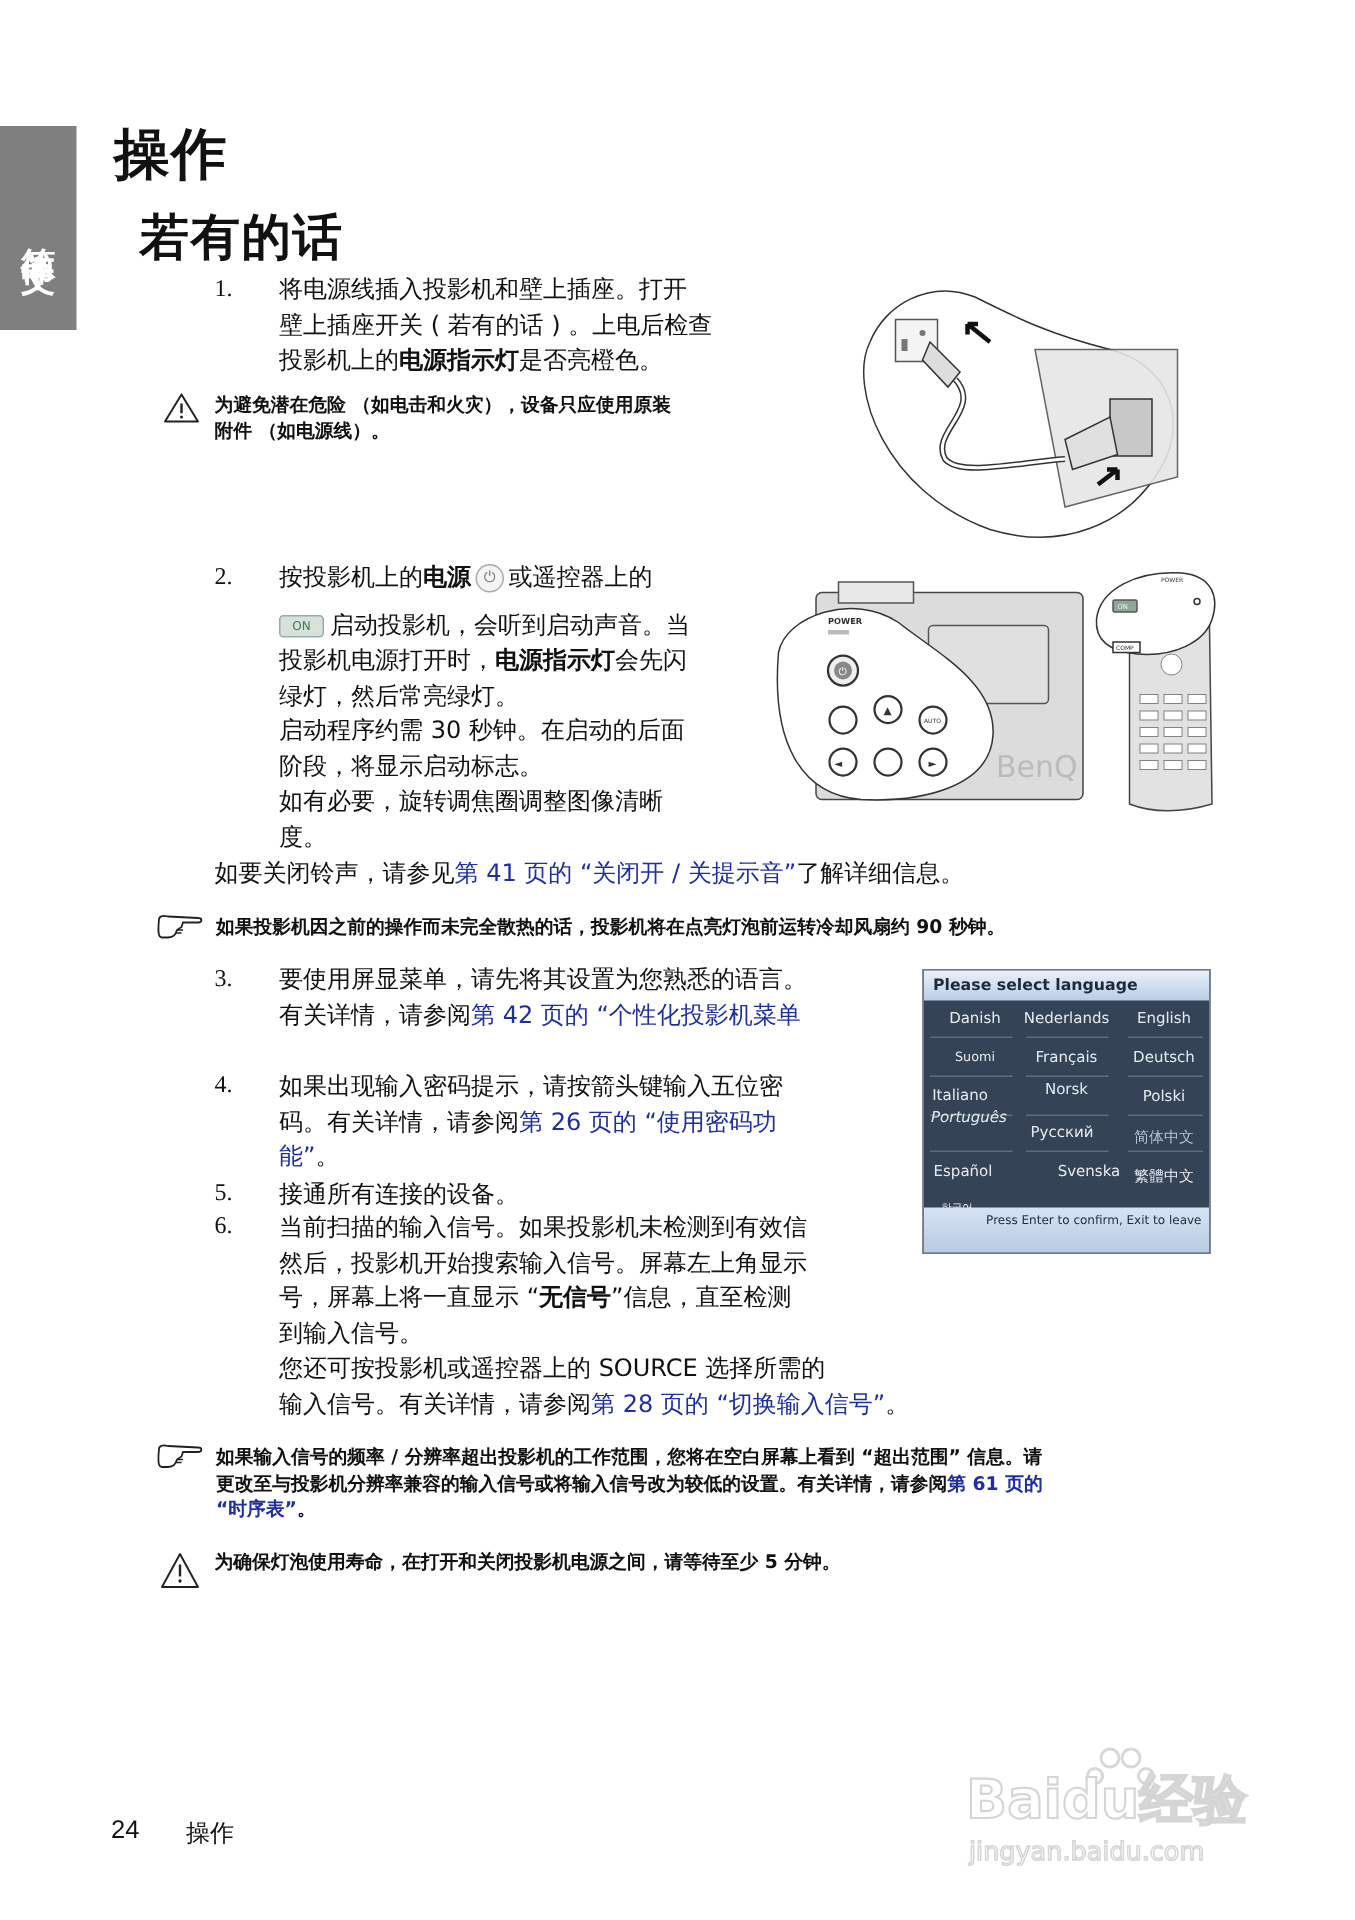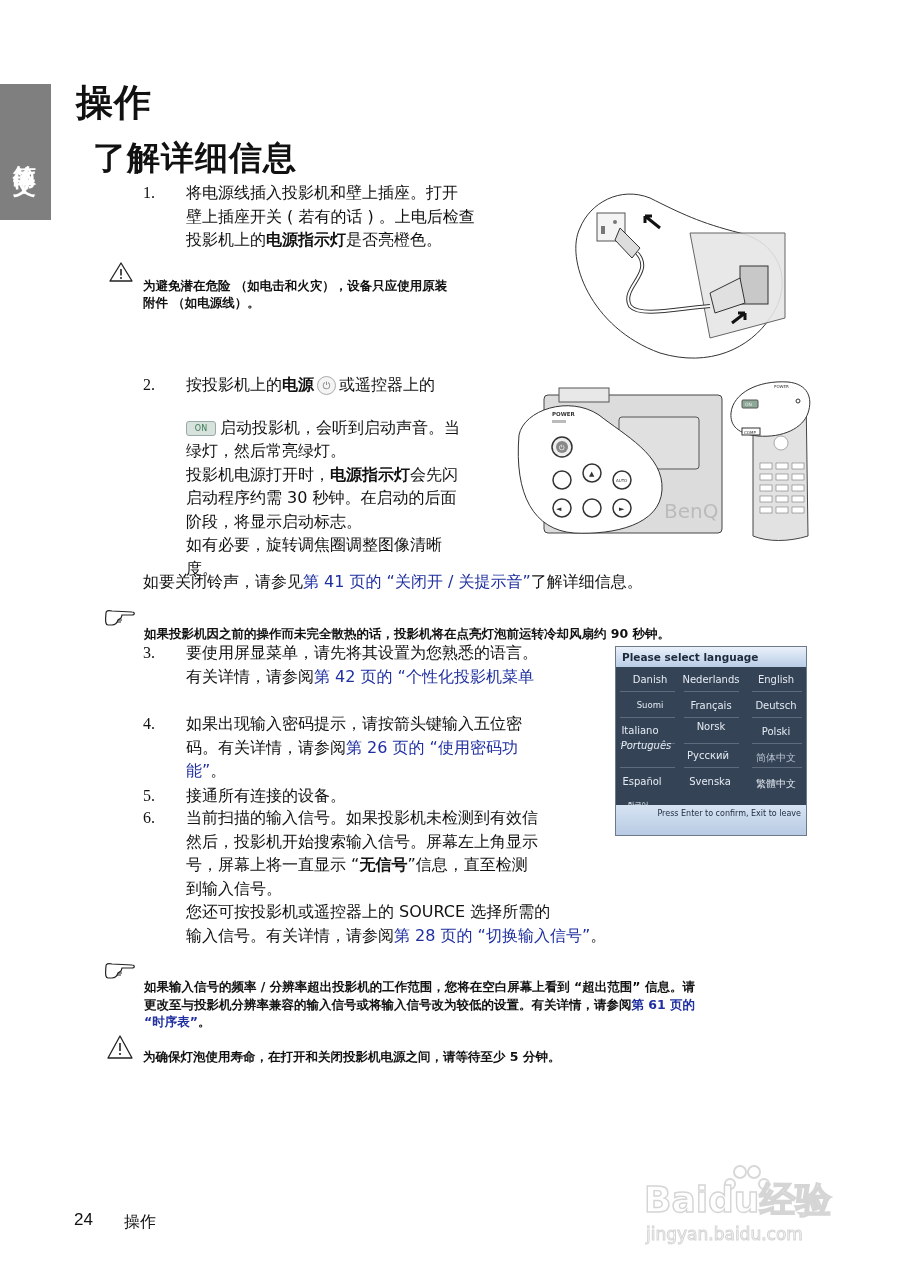--- a/index.html
+++ b/index.html
@@ -24,21 +24,21 @@
     position: absolute; left: 0; top: 0;
     font-family: "Liberation Serif", "DejaVu Serif", serif; font-size: 16px;
   }
   .step .body { position: absolute; left: 43px; top: 0; }
   .step .body p { margin: 0; }
   .b { font-weight: bold; }
   .link { color: #1f2fa0; }
 
   .note { position: absolute; font-size: 12.5px; font-weight: bold; line-height: 17px; }
   .note .icon { position: absolute; left: 0; top: 0; }
-  .note .txt { position: absolute; left: 40px; top: 0; margin-top: 16px; }
+  .note .txt { position: absolute; left: 40px; top: 0; }
   .note p { margin: 0; }
 
   .inline-btn {
     display: inline-block; vertical-align: middle; box-sizing: border-box;
   }
   .pwr-btn {
     width: 19px; height: 19px; border-radius: 50%; border: 1px solid #aaa;
     background: #f4f4f4; font-size: 10px; line-height: 17px; text-align: center; color: #777;
     margin: 0 3px;
   }
@@ -77,21 +77,21 @@
   .watermark { left: 640px; top: 1160px; width: 200px; height: 90px; }
 </style>
 </head>
 <body>
 
 <div class="abs side-tab">
   <span>简体中文</span>
 </div>
 
 <div class="abs h1">操作</div>
-<div class="abs h2">了解详细信息</div>
+<div class="abs h2">若有的话</div>
 
 <div class="step" style="left:143px; top:181px; width:380px;">
   <span class="num">1.</span>
   <div class="body">
     <p>将电源线插入投影机和壁上插座。打开</p>
     <p>壁上插座开关 ( 若有的话 ) 。上电后检查</p>
     <p><span>投影机上的</span><span class="b">电源指示灯</span><span>是否亮橙色。</span></p>
   </div>
 </div>
 
@@ -123,23 +123,23 @@
     <path d="M150 105 L180 90 L185 115 L155 125 Z" fill="#e0e0e0" stroke="#333"></path>
     <path d="M100 40 L85 28 M85 28 L92 28 M85 28 L85 35" stroke="#111" stroke-width="3" fill="none"></path>
     <path d="M172 135 L185 125 M185 125 L178 125 M185 125 L185 132" stroke="#111" stroke-width="3" fill="none"></path>
   </svg>
 </div>
 
 <div class="step" style="left:143px; top:373px; width:370px;">
   <span class="num">2.</span>
   <div class="body">
     <p><span>按投影机上的</span><span class="b">电源</span><span class="inline-btn pwr-btn">⏻</span><span>或遥控器上的</span></p>
-    <p style="margin-top:19px;"><span class="inline-btn on-btn">ON</span><span>启动投影机，会听到启动声音。当</span></p>
+    <p style="margin-top:8px;"><span class="inline-btn on-btn">ON</span><span>启动投影机，会听到启动声音。当</span></p>
+    <p><span>投影机电源打开时，</span><span class="b">电源指示灯</span><span>会先闪</span></p>
     <p>绿灯，然后常亮绿灯。</p>
-    <p><span>投影机电源打开时，</span><span class="b">电源指示灯</span><span>会先闪</span></p>
     <p>启动程序约需 30 秒钟。在启动的后面</p>
     <p>阶段，将显示启动标志。</p>
     <p>如有必要，旋转调焦圈调整图像清晰</p>
     <p>度。</p>
   </div>
 </div>
 
 <div class="abs" style="left:514px; top:385px; width:210px; height:150px;">
   <svg width="210" height="150" viewBox="0 0 210 150">
     <rect x="30" y="10" width="178" height="138" rx="4" fill="#dcdcdc" stroke="#444"></rect>
@@ -273,21 +273,21 @@
       <div class="sep" style="left:136px;top:76px;width:50px;"></div>
 
     <div class="cell" style="left:0px;top:73px;font-style:italic;">Português</div>
     <div class="cell" style="left:62px;top:83px;">Русский</div>
     <div class="cell" style="left:130px;top:84px;color:#b9c2cf;">简体中文</div>
     <div class="sep" style="left:4px;top:100px;width:55px;"></div>
       <div class="sep" style="left:68px;top:100px;width:55px;"></div>
       <div class="sep" style="left:136px;top:100px;width:50px;"></div>
 
     <div class="cell" style="left:-4px;top:109px;">Español</div>
-    <div class="cell" style="left:64px;top:109px;">Svenska</div>
+    <div class="cell" style="left:80px;top:109px;">Svenska</div>
     <div class="cell" style="left:130px;top:110px;">繁體中文</div>
 
     <div class="cell" style="left:-8px;top:133px;font-size:7px;">한국어</div>
   </div>
   <div class="ftr">Press Enter to confirm, Exit to leave</div>
 </div>
 
 <div class="note" style="left:104px; top:962px; width:700px; line-height:17.5px;">
   <span class="icon">
     <svg width="34" height="18" viewBox="0 0 34 18">

